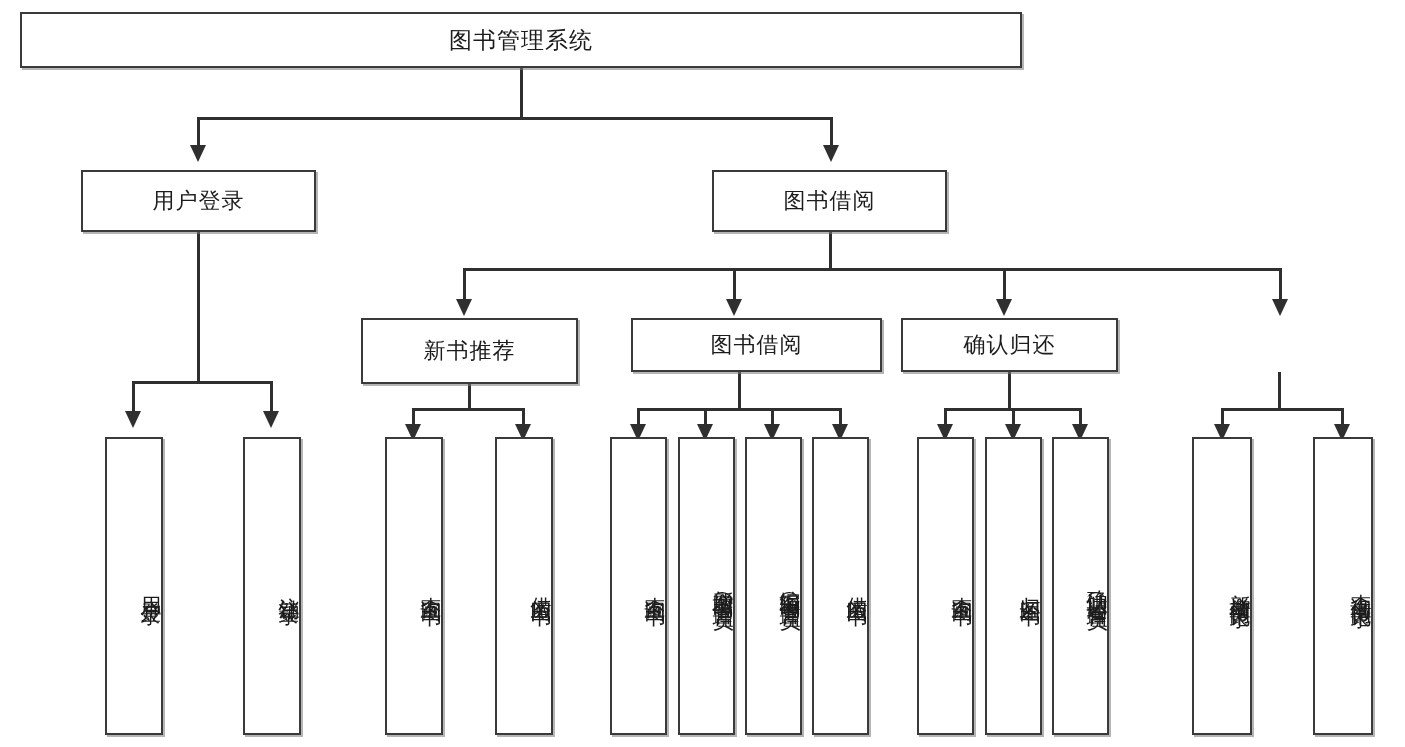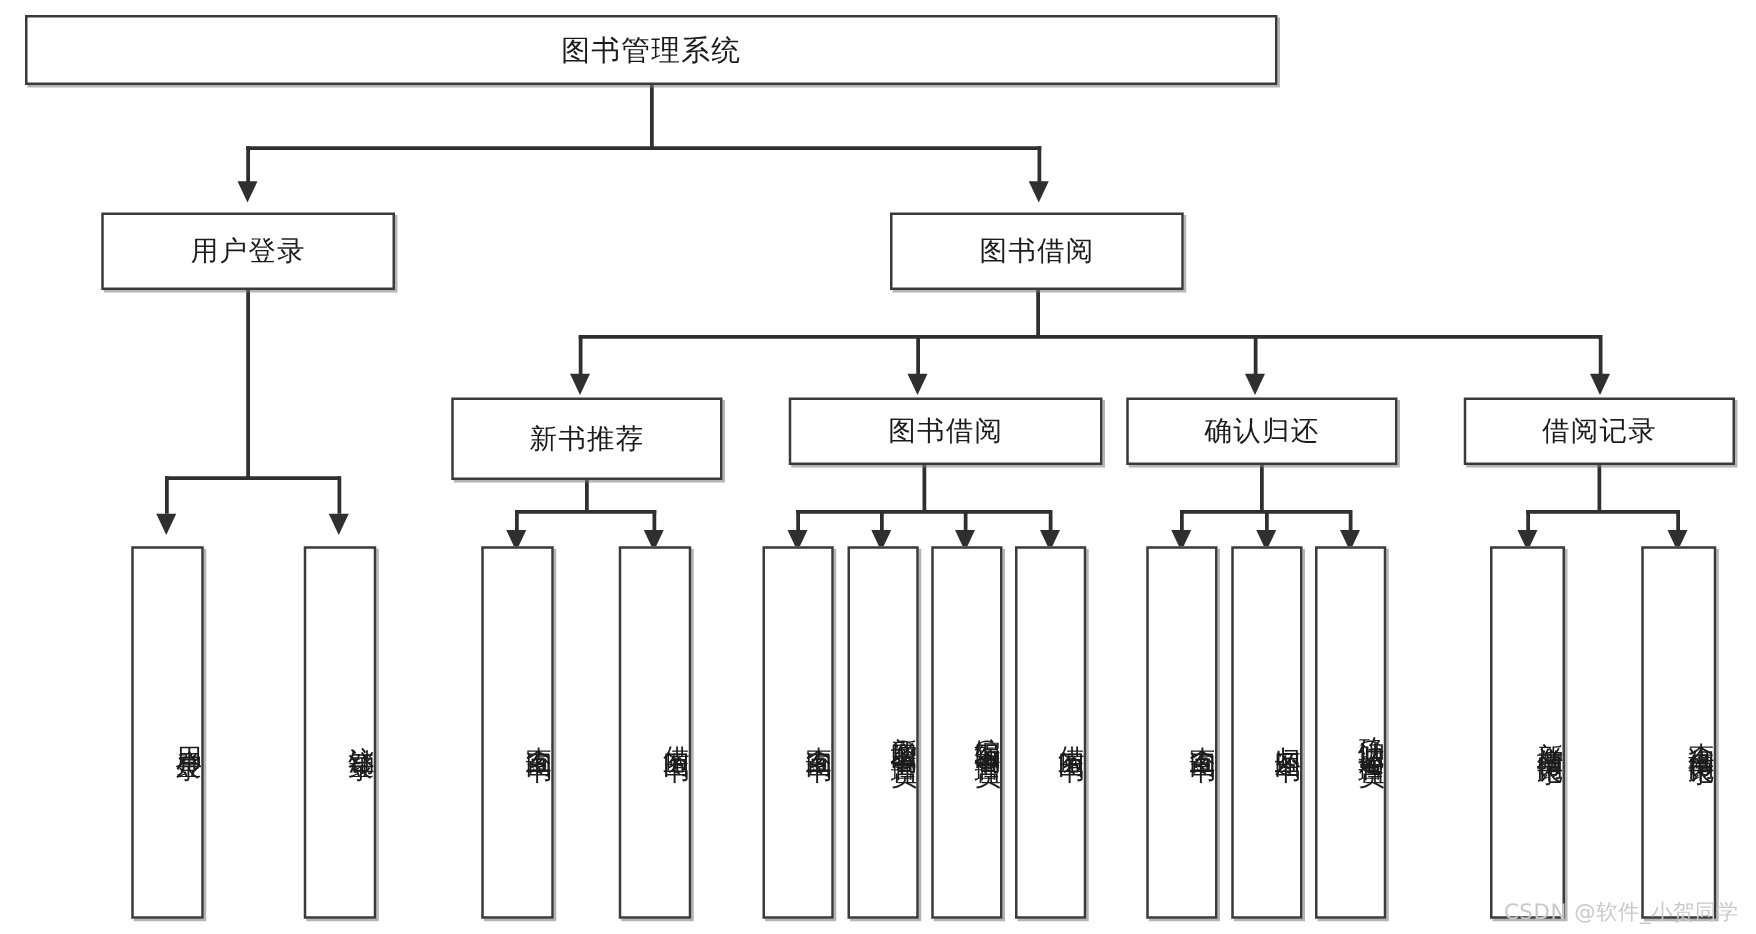--- a/index.html
+++ b/index.html
@@ -119,23 +119,20 @@
 
   <div class="node h" style="left:361px;top:318px;width:217px;height:66px;">
     <span class="txt">新书推荐</span>
   </div>
   <div class="node h" style="left:631px;top:318px;width:251px;height:54px;">
     <span class="txt">图书借阅</span>
   </div>
   <div class="node h" style="left:901px;top:318px;width:217px;height:54px;">
     <span class="txt">确认归还</span>
   </div>
-  <div class="node h" style="left:1171px;top:318px;width:217px;height:54px;">
-    <span class="txt">借阅记录</span>
-  </div>
 
   <div class="ln v" style="left:468px;top:372px;height:37px;"></div>
   <div class="ln h" style="left:412px;top:408px;width:113px;"></div>
   <div class="ln v" style="left:412px;top:408px;height:22px;"></div>
   <div class="ln v" style="left:522px;top:408px;height:22px;"></div>
   <div class="arrow" style="left:405px;top:424px;"></div>
   <div class="arrow" style="left:515px;top:424px;"></div>
 
   <div class="ln v" style="left:738px;top:372px;height:37px;"></div>
   <div class="ln h" style="left:637px;top:408px;width:204px;"></div>
@@ -201,14 +198,13 @@
     <span class="txt">确认归还（管理员）</span>
   </div>
 
   <div class="node v" style="left:1192px;top:437px;width:60px;height:298px;">
     <span class="txt">新增借阅记录</span>
   </div>
   <div class="node v" style="left:1313px;top:437px;width:60px;height:298px;">
     <span class="txt">查询借阅记录</span>
   </div>
 
-  <div id="watermark">CSDN @软件_小贺同学</div>
 </div>
 
 </body></html>

